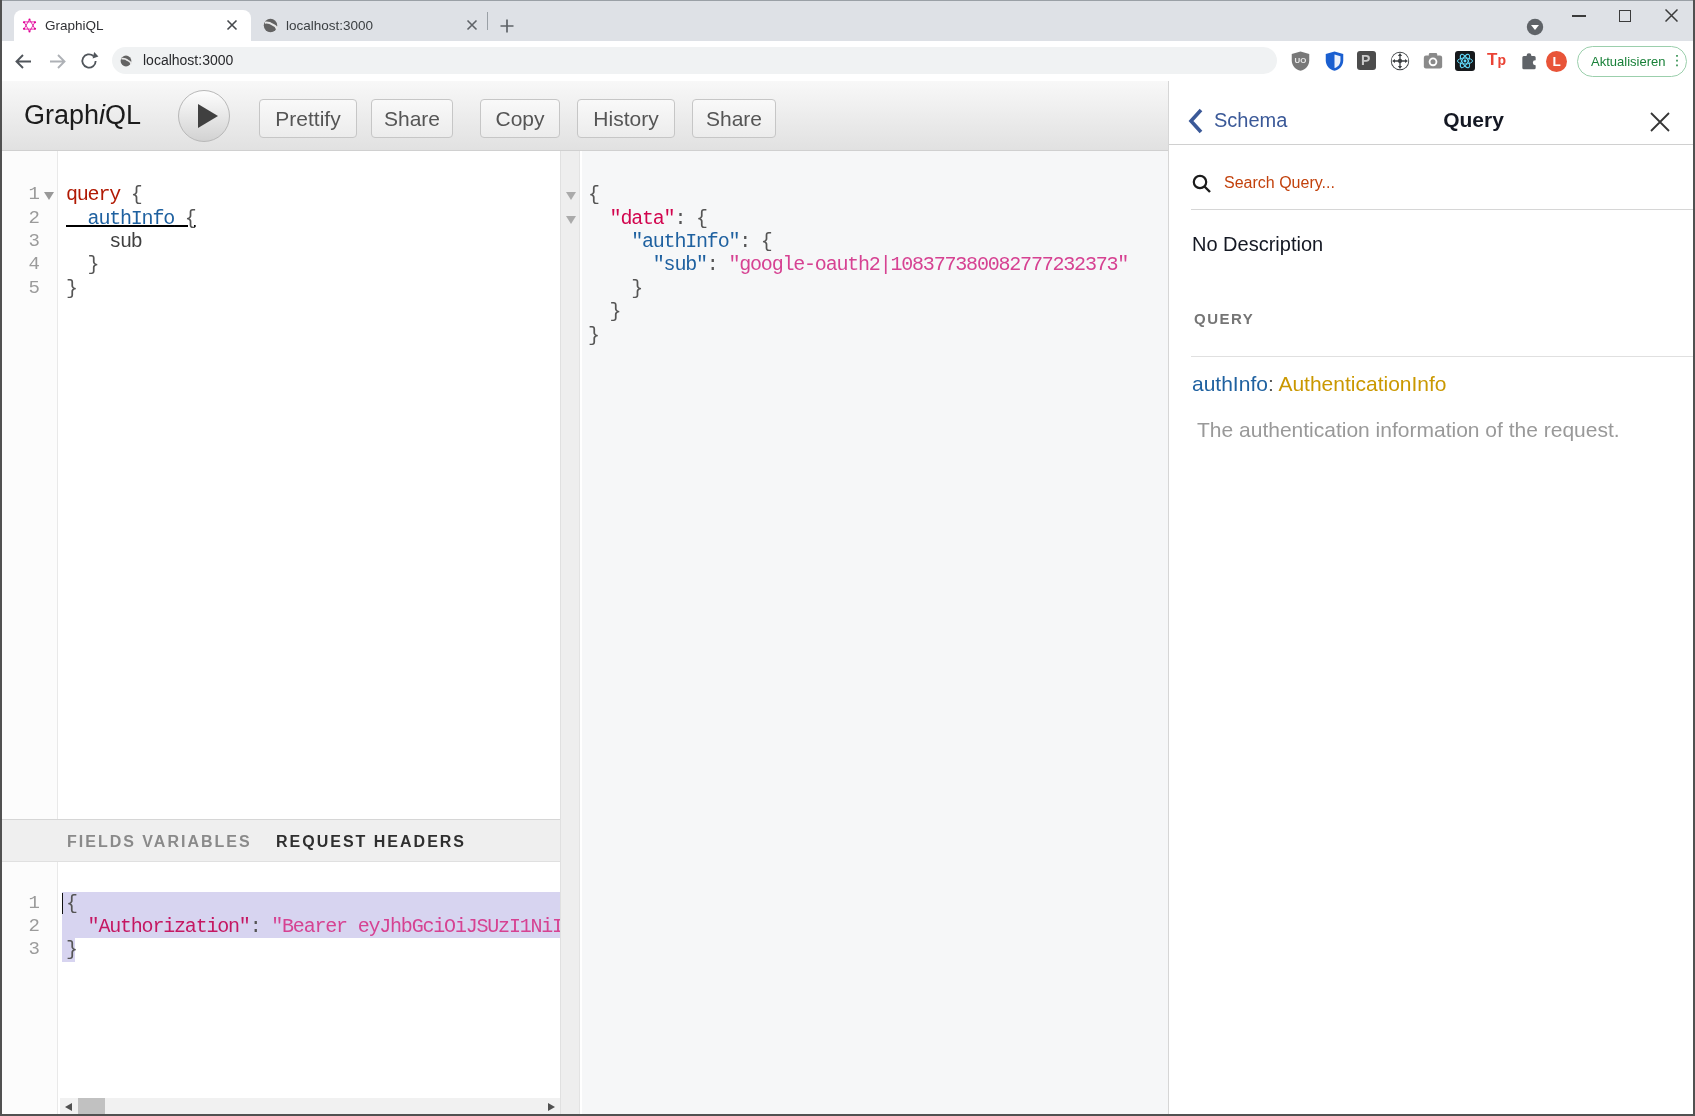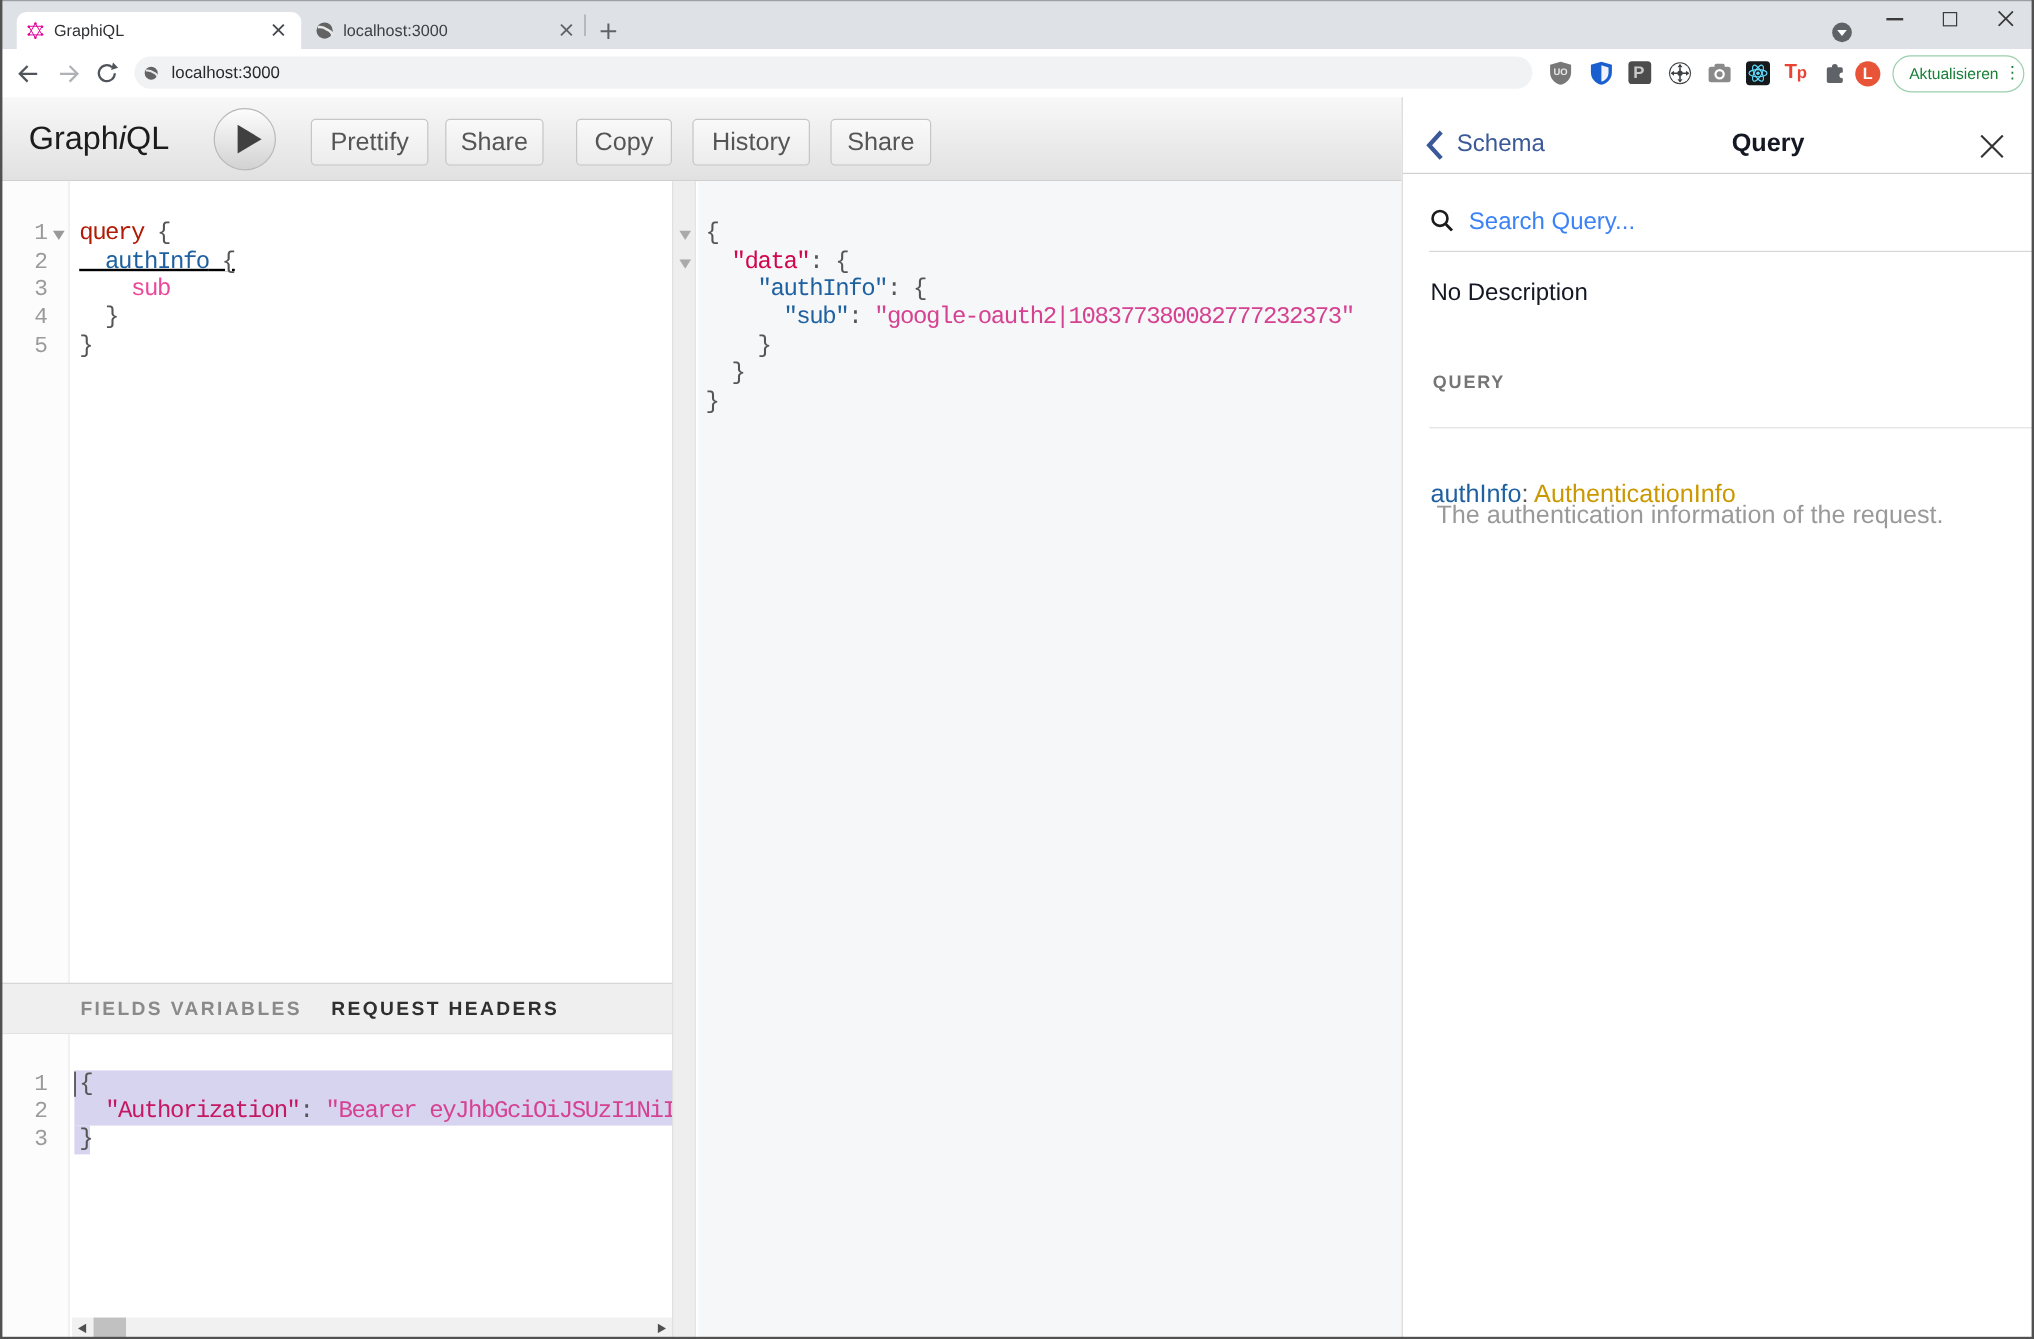--- a/index.html
+++ b/index.html
@@ -142,21 +142,21 @@
 <div class="abs num" style="left:0px;top:183px;width:40px;text-align:right;">1</div>
 <div class="abs num" style="left:0px;top:206.5px;width:40px;text-align:right;">2</div>
 <div class="abs num" style="left:0px;top:230px;width:40px;text-align:right;">3</div>
 <div class="abs num" style="left:0px;top:253.4px;width:40px;text-align:right;">4</div>
 <div class="abs num" style="left:0px;top:276.8px;width:40px;text-align:right;">5</div>
 <svg class="abs" style="left:44px;top:192px;" width="10" height="8" viewBox="0 0 10 8">
     <path d="M0 0 L10 0 L5 8 Z" fill="#999"></path>
   </svg>
 <div class="abs mono" style="left:66px;top:183px;font-family:Liberation Mono, monospace;"><span style="color:#B11A04">query</span><span style="color:#555555"> {</span></div>
 <div class="abs mono" style="left:66px;top:206.5px;text-decoration:underline;"><span style="color:#1F61A0">  authInfo</span><span style="color:#555555"> {</span></div>
-<div class="abs mono" style="left:66px;top:230px;"><span style="color:#ec4899">    sub</span></div>
+<div class="abs mono" style="left:66px;top:230px;"><span style="color:#404040">    sub</span></div>
 <div class="abs mono" style="left:66px;top:253.4px;"><span style="color:#555555">  }</span></div>
 <div class="abs mono" style="left:66px;top:276.8px;"><span style="color:#555555">}</span></div>
 
 <div class="abs" style="left:560px;top:151px;width:20px;height:965px;background:#eeeeee;border-left:1px solid #e0e0e0;border-right:1px solid #e3e3e3;"></div>
 <svg class="abs" style="left:566px;top:192px;" width="10" height="8" viewBox="0 0 10 8">
     <path d="M0 0 L10 0 L5 8 Z" fill="#aaa"></path>
   </svg>
 <svg class="abs" style="left:566px;top:215.5px;" width="10" height="8" viewBox="0 0 10 8">
     <path d="M0 0 L10 0 L5 8 Z" fill="#aaa"></path>
   </svg>
@@ -206,25 +206,25 @@
 <div class="abs" style="left:1320px;top:108px;width:307px;text-align:center;font-size:21px;font-weight:bold;color:#141823;">Query</div>
 <svg class="abs" style="left:1650px;top:112px;" width="20" height="20" viewBox="0 0 20 20">
     <path d="M1 1 L19 19 M19 1 L1 19" stroke="#353535" stroke-width="1.8"></path>
   </svg>
 <div class="abs" style="left:1169px;top:144px;width:526px;height:1px;background:#d0d0d0;"></div>
 
 <svg class="abs" style="left:1192px;top:174px;" width="19" height="19" viewBox="0 0 19 19">
     <circle cx="8" cy="8" r="6.2" fill="none" stroke="#1b1b1b" stroke-width="2.2"></circle>
     <path d="M12.5 12.5 L18 18" stroke="#1b1b1b" stroke-width="2.4"></path>
   </svg>
-<div class="abs" style="left:1224px;top:174px;font-size:20px;color:#3b82f6;">Search Query...</div>
+<div class="abs" style="left:1224px;top:174px;font-size:16px;color:#c2410c;">Search Query...</div>
 <div class="abs" style="left:1191px;top:209px;width:504px;height:1px;background:#d6d6d6;"></div>
 
 <div class="abs" style="left:1192px;top:233px;font-size:20px;color:#141823;">No Description</div>
 <div class="abs" style="left:1194px;top:310px;font-size:15px;font-weight:bold;letter-spacing:1.5px;color:#757575;">QUERY</div>
 <div class="abs" style="left:1191px;top:356px;width:504px;height:1px;background:#e0e0e0;"></div>
 
-<div class="abs" style="left:1192px;top:372px;font-size:21px;margin-top:28px;"><span style="color:#1F61A0">authInfo</span><span style="color:#555">: </span><span style="color:#CA9800">AuthenticationInfo</span></div>
+<div class="abs" style="left:1192px;top:372px;font-size:21px;"><span style="color:#1F61A0">authInfo</span><span style="color:#555">: </span><span style="color:#CA9800">AuthenticationInfo</span></div>
 <div class="abs" style="left:1197px;top:418px;font-size:21px;color:#999;">The authentication information of the request.</div>
 
 <div class="abs" style="left:0;top:0;width:2px;height:1116px;background:#515151;"></div>
 <div class="abs" style="left:1693px;top:0;width:2px;height:1116px;background:#515151;"></div>
 <div class="abs" style="left:0;top:1114px;width:1695px;height:2px;background:#515151;"></div>
 
 </body></html>

